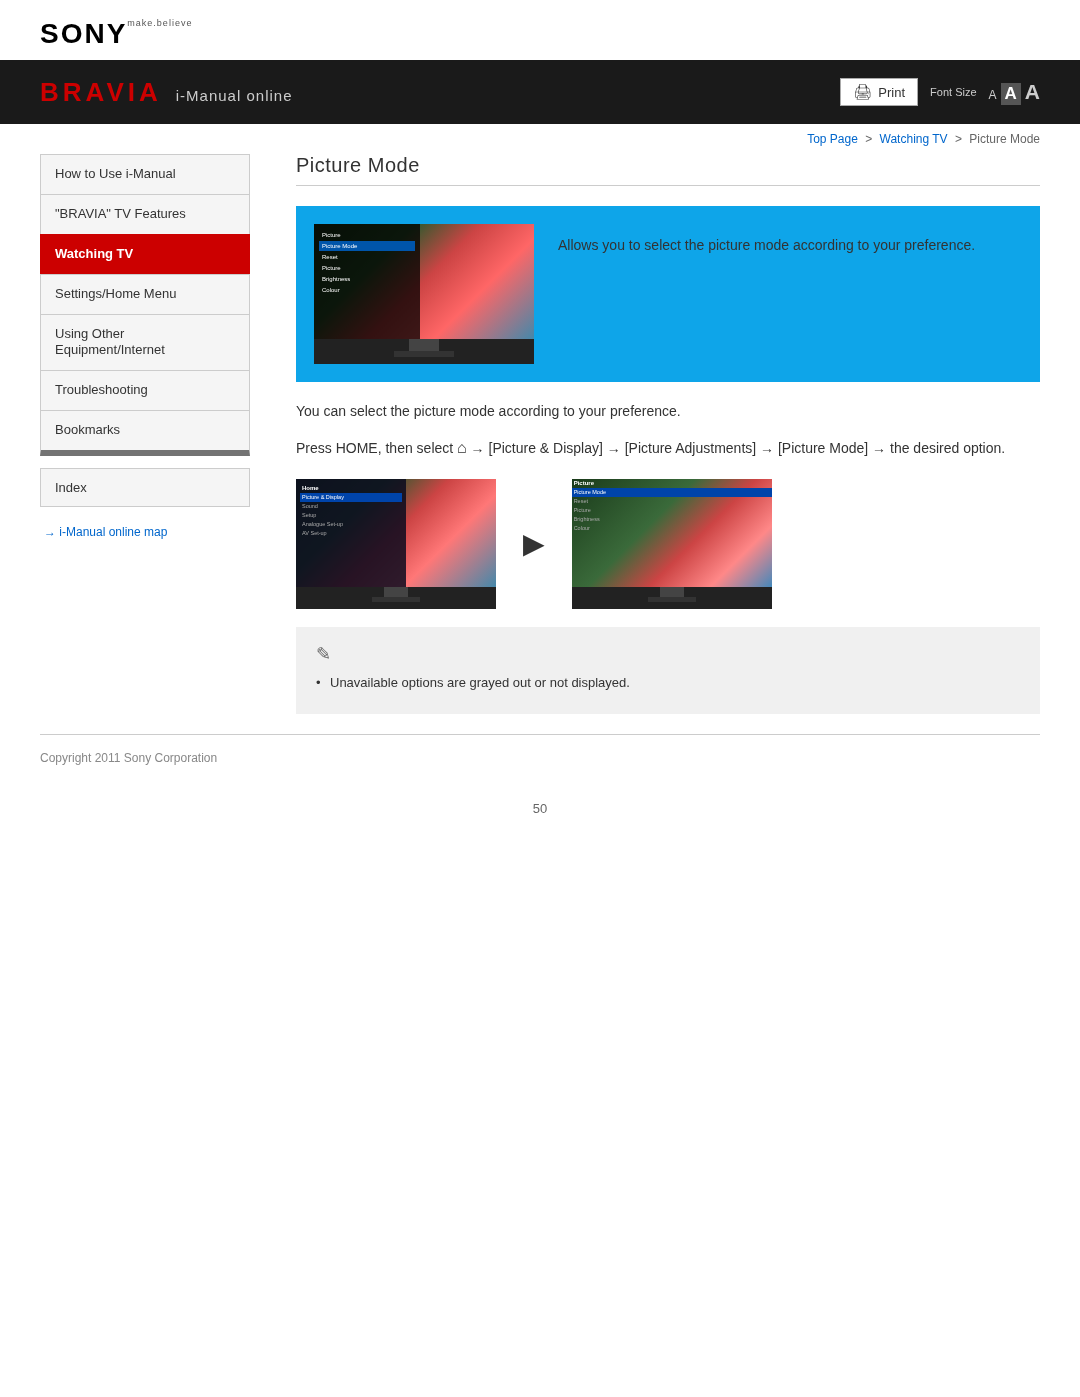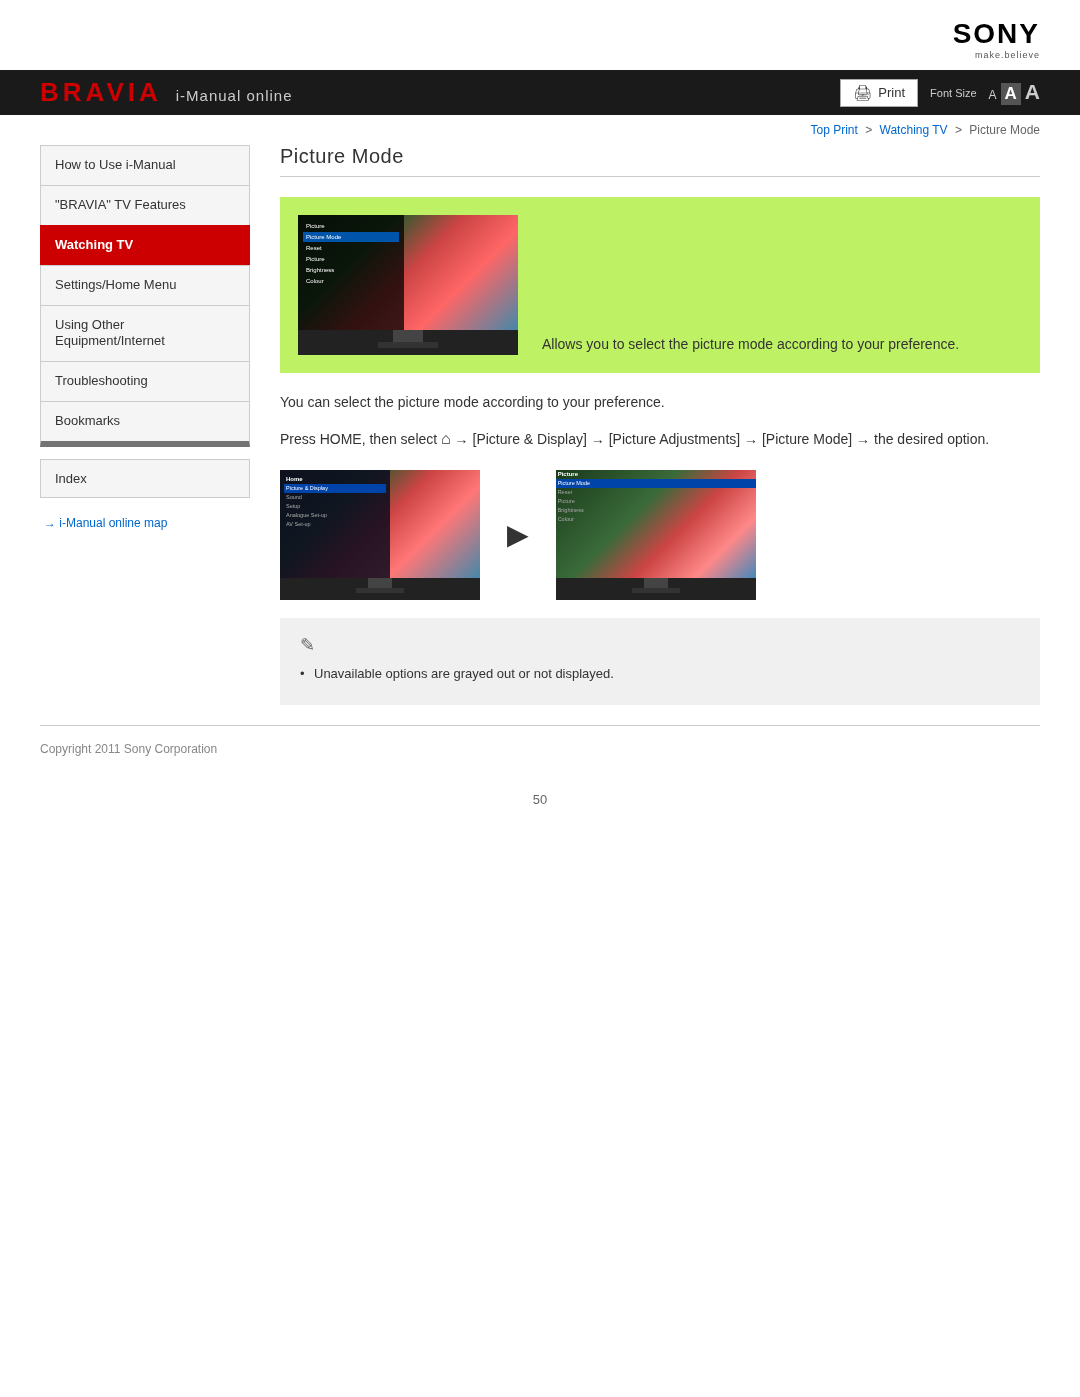--- a/index.html
+++ b/index.html
@@ -12,40 +12,40 @@
       min-height: 1397px;
     }
 
     
     .top-logo-bar {
       padding: 18px 40px 10px 40px;
       background: #fff;
     }
     .sony-logo {
       display: flex;
-      flex-direction: column;
-      align-items: flex-end;
+      flex-direction: row;
+      align-items: flex-start;
     }
     .sony-logo .sony-text {
       font-size: 28px;
       font-weight: 900;
       letter-spacing: 2px;
       color: #000;
       font-family: Arial Black, Arial, sans-serif;
     }
     .sony-logo .tagline {
       font-size: 9px;
       color: #555;
       letter-spacing: 1px;
     }
 
     
     .bravia-bar {
       background: #1a1a1a;
-      height: 45px;
+      height: 64px;
       display: flex;
       align-items: center;
       padding: 0 40px;
       justify-content: space-between;
     }
     .bravia-title {
       display: flex;
       align-items: baseline;
       gap: 14px;
     }
@@ -111,21 +111,21 @@
     .breadcrumb-bar a {
       color: #0066cc;
       text-decoration: none;
     }
     .breadcrumb-sep { margin: 0 4px; color: #666; }
 
     
     .main-layout {
       display: flex;
       padding: 0 40px;
-      gap: 0;
+      gap: 16px;
     }
 
     
     .sidebar {
       width: 210px;
       flex-shrink: 0;
       margin-right: 30px;
     }
     .sidebar-item {
       border: 1px solid #ccc;
@@ -178,24 +178,24 @@
       padding-bottom: 8px;
       border-bottom: 1px solid #ccc;
       margin-bottom: 20px;
       letter-spacing: 0.5px;
     }
 
     
     .intro-section {
       display: flex;
       gap: 24px;
-      background: #bef264;
+      background: #0ea5e9;
       padding: 18px;
       margin-bottom: 18px;
-      align-items: flex-end;
+      align-items: flex-start;
     }
     .tv-screenshot {
       width: 220px;
       height: 140px;
       flex-shrink: 0;
       background: #222;
       position: relative;
       overflow: hidden;
     }
     .tv-screenshot .screen {
@@ -408,21 +408,21 @@
     <span class="font-size-label">Font Size</span>
     <div class="font-size-btns">
       <button class="font-btn small">A</button>
       <button class="font-btn medium">A</button>
       <button class="font-btn large">A</button>
     </div>
   </div>
 </div>
 
 <div class="breadcrumb-bar">
-  <a href="#">Top Print</a>
+  <a href="#">Top Page</a>
   <span class="breadcrumb-sep">&gt;</span>
   <a href="#">Watching TV</a>
   <span class="breadcrumb-sep">&gt;</span>
   <span>Picture Mode</span>
 </div>
 
 <div class="main-layout">
 
   <div class="sidebar">
     <div class="sidebar-item">

